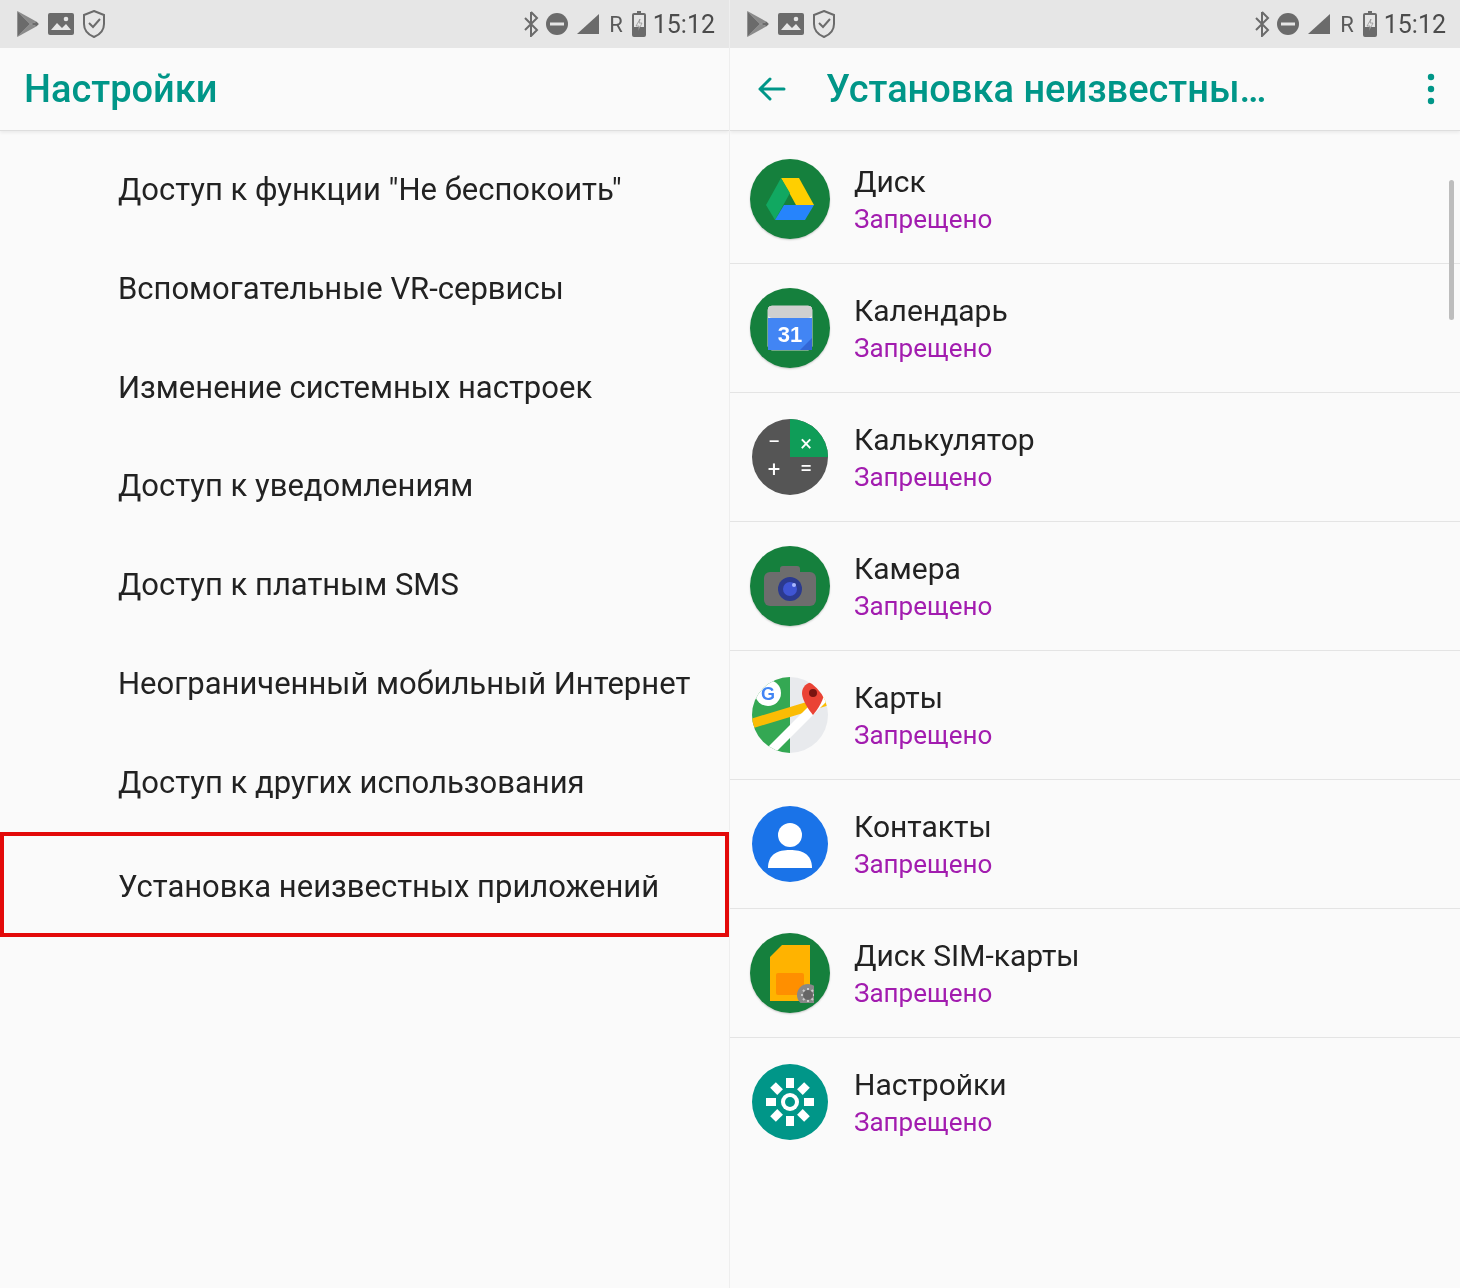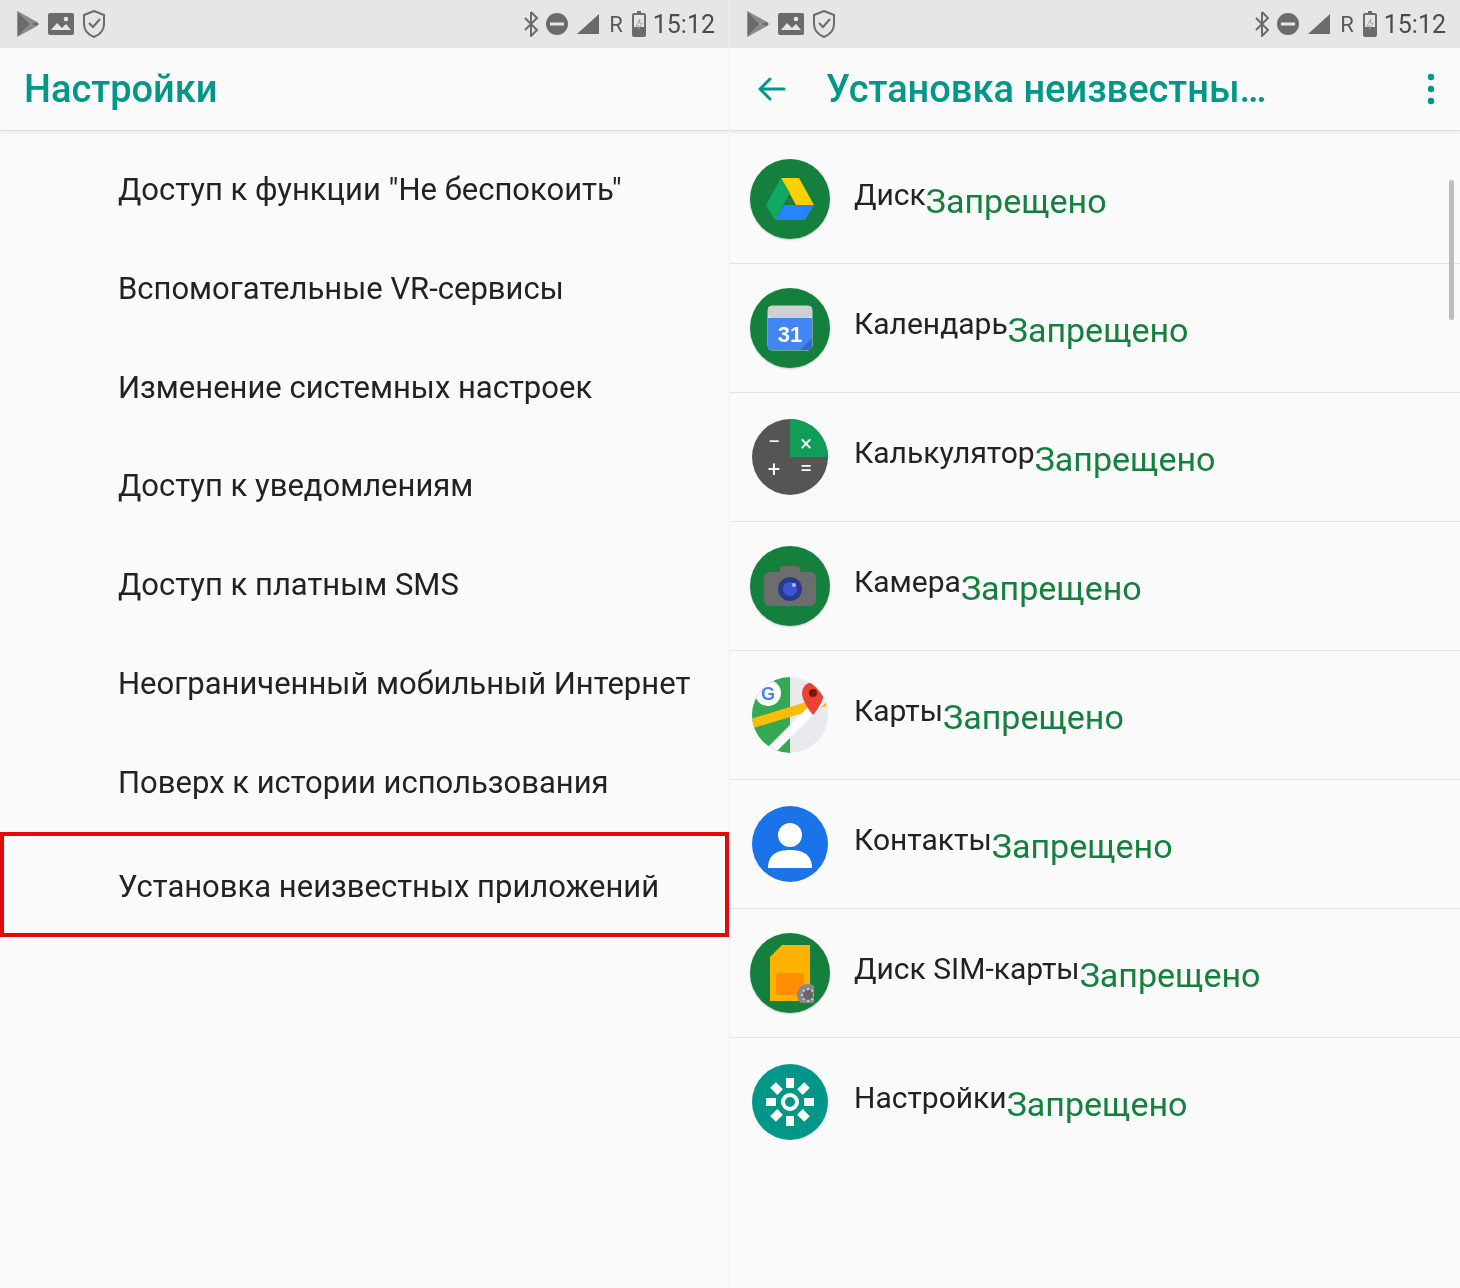--- a/index.html
+++ b/index.html
@@ -25,23 +25,23 @@
   .settings-list{padding-top:10px;}
   .settings-item{padding:30px 30px 30px 118px;font-size:31px;color:#222;line-height:1.25;}
   .settings-item.highlighted{outline:4px solid #e30909;outline-offset:-4px;padding:36px 30px 30px 118px;}
 
   
   .app-list{}
   .app-row{display:flex;align-items:center;padding:24px 20px;border-bottom:1px solid #e4e4e4;}
   .app-row:first-child{padding-top:28px;}
   .app-icon{width:80px;height:80px;border-radius:50%;background:#15803d;box-shadow:0 1px 2px rgba(0,0,0,0.2);display:flex;align-items:center;justify-content:center;margin-right:24px;flex:0 0 auto;}
   .app-icon svg{display:block;}
-  .app-text{display:flex;flex-direction:row;}
+  .app-text{display:flex;flex-direction:column;}
   .app-name{font-size:30px;color:#222;line-height:1.2;}
-  .app-status{font-size:34px;color:#15803d;margin-top:4px;}
+  .app-status{font-size:26px;color:#a21caf;margin-top:4px;}
   .scrollbar{position:absolute;right:6px;top:180px;width:5px;height:140px;background:#bdbdbd;border-radius:3px;}
 </style>
 </head>
 <body>
 
 <div class="stage">
 
   <div class="phone">
     <div class="status-bar">
       <div class="status-left">
@@ -101,21 +101,21 @@
       <div class="app-title">Настройки</div>
     </div>
 
     <div class="settings-list">
       <div class="settings-item">Доступ к функции "Не беспокоить"</div>
       <div class="settings-item">Вспомогательные VR-сервисы</div>
       <div class="settings-item">Изменение системных настроек</div>
       <div class="settings-item">Доступ к уведомлениям</div>
       <div class="settings-item">Доступ к платным SMS</div>
       <div class="settings-item">Неограниченный мобильный Интернет</div>
-      <div class="settings-item">Поверх к истории использования</div>
+      <div class="settings-item">Доступ к других использования</div>
       <div class="settings-item highlighted">Установка неизвестных приложений</div>
     </div>
   </div>
 
   <div class="phone">
     <div class="status-bar">
       <div class="status-left">
         <span>
           <svg width="26" height="28" viewBox="0 0 24 26">
               <path d="M3 1 L3 25 L15 13 Z" fill="#6b6b6b"></path>

